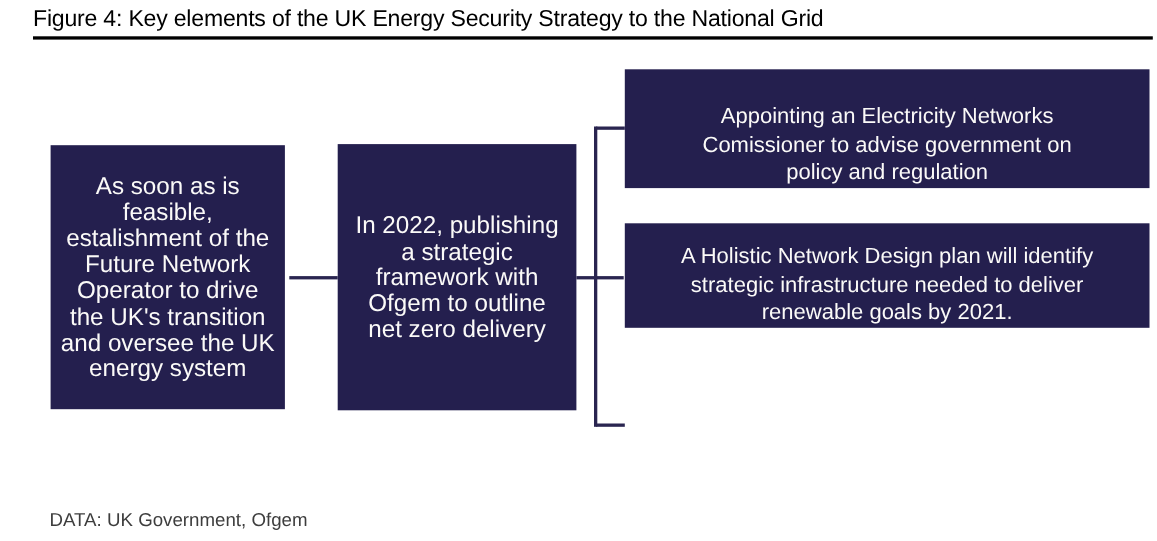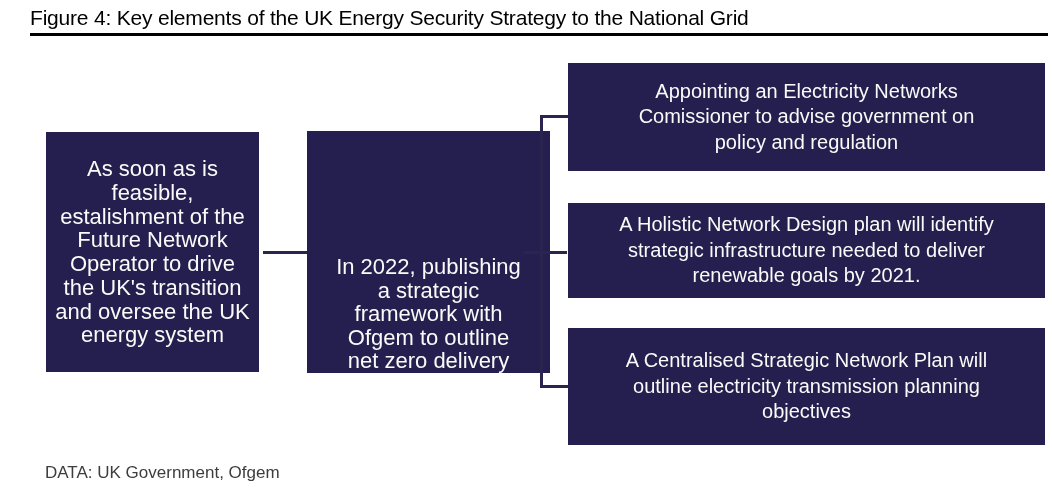--- a/index.html
+++ b/index.html
@@ -43,22 +43,22 @@
     position: absolute;
     background: var(--box-bg);
     color: var(--box-text);
     display: flex;
     align-items: center;
     justify-content: center;
     text-align: center;
   }
   .node-text { white-space: pre-line; }
   .node.left   { left: 46px;  top: 132px; width: 213px; height: 240px; font-size: 22px; line-height: 1.08; }
-  .node.middle { left: 307px; top: 131px; width: 243px; height: 242px; font-size: 22px; line-height: 1.07; align-items: flex-end; }
-  .node.right  { left: 568px; width: 477px; font-size: 20px; line-height: 1.28; }
+  .node.middle { left: 307px; top: 131px; width: 217px; height: 242px; font-size: 22px; line-height: 1.07; }
+  .node.right  { left: 568px; width: 477px; font-size: 20px; line-height: 1.28; align-items: flex-end; }
   .node.right-top    { top: 63px;  height: 108px; }
   .node.right-middle { top: 203px; height: 95px;  }
   .node.right-bottom { top: 328px; height: 117px; }
   .connector { position: absolute; background: var(--connector); }
   .c-left-middle    { left: 263px; top: 251px; width: 44px;  height: 3px; }
   .c-middle-bracket { left: 524px; top: 251px; width: 43px;  height: 3px; }
   .c-bracket-v      { left: 540px; top: 115px; width: 3px;   height: 273px; }
   .c-stub-top       { left: 542px; top: 115px; width: 26px;  height: 3px; }
   .c-stub-bottom    { left: 542px; top: 385px; width: 26px;  height: 3px; }
   .data-caption {
@@ -103,25 +103,20 @@
 Comissioner to advise government on
 policy and regulation</span>
   </div>
 
   <div class="node right right-middle">
     <span class="node-text">A Holistic Network Design plan will identify
 strategic infrastructure needed to deliver
 renewable goals by 2021.</span>
   </div>
 
-  <div class="node right right-bottom">
-    <span class="node-text">A Centralised Strategic Network Plan will
-outline electricity transmission planning
-objectives</span>
-  </div>
 
   <div class="connector c-left-middle"></div>
   <div class="connector c-middle-bracket"></div>
   <div class="connector c-bracket-v"></div>
   <div class="connector c-stub-top"></div>
   <div class="connector c-stub-bottom"></div>
 
   <div class="data-caption">DATA: UK Government, Ofgem</div>
 
 </div>

